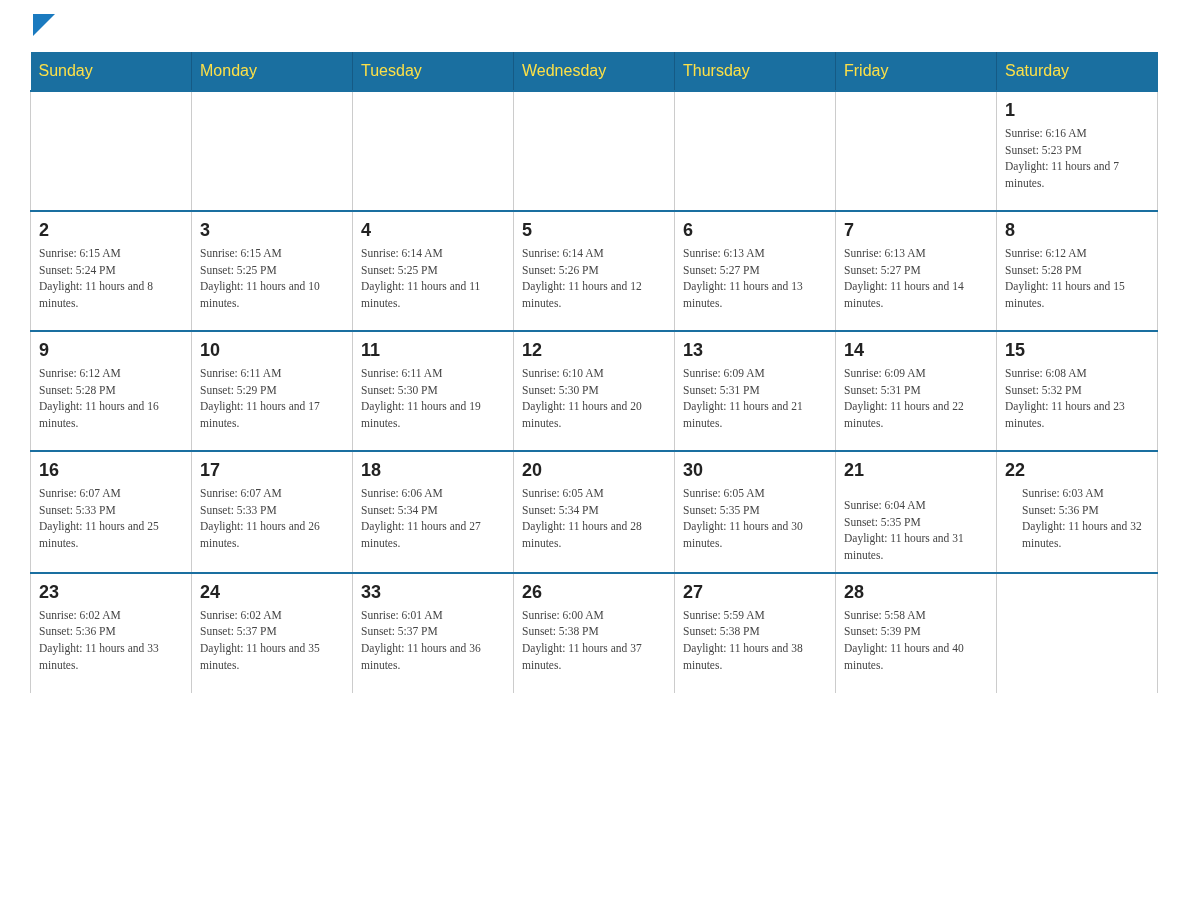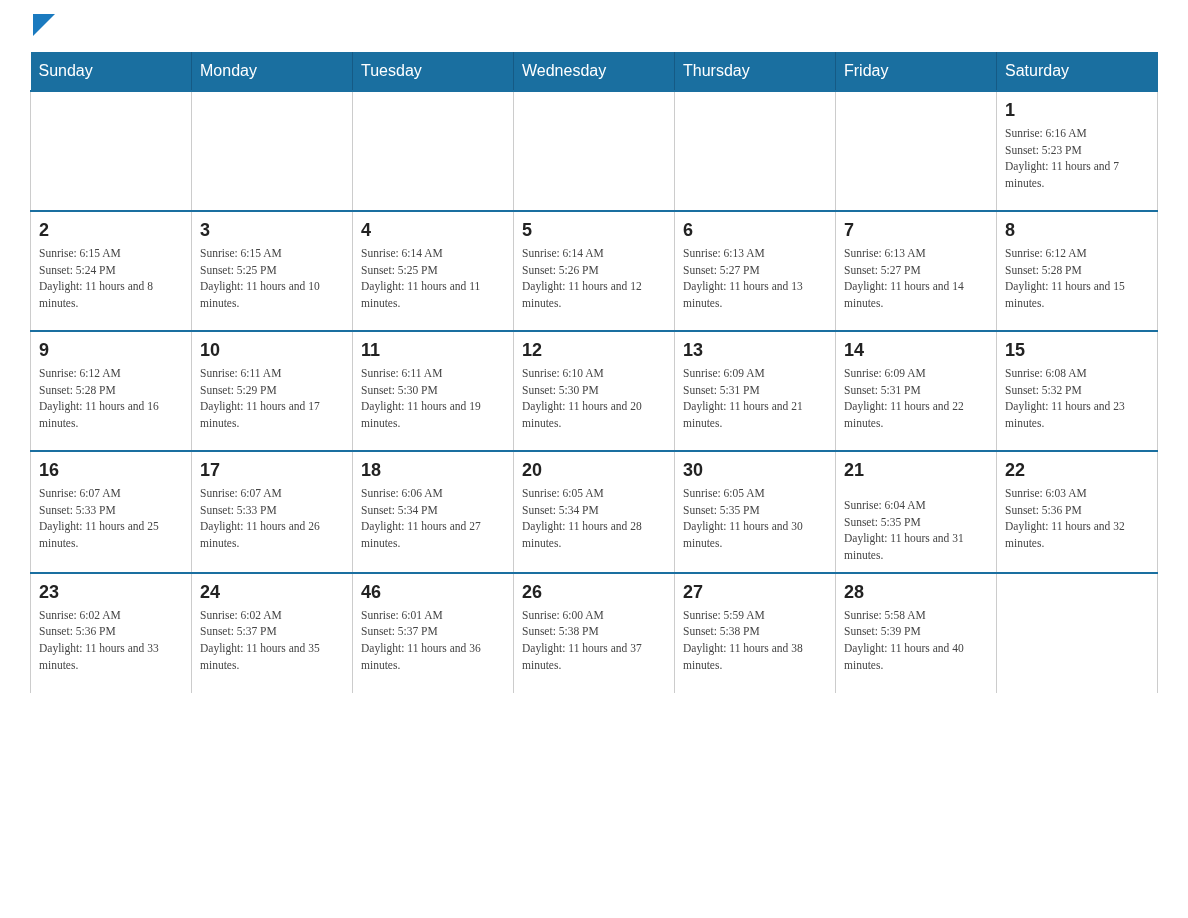--- a/index.html
+++ b/index.html
@@ -43,21 +43,21 @@
       font-size: 22px;
       color: #444;
       margin-top: 4px;
     }
     .calendar-table {
       width: 100%;
       border-collapse: collapse;
     }
     .calendar-table thead tr {
       background-color: #1a6fa0;
-      color: #ffffff;
+      color: #fde047;
     }
     .calendar-table thead th {
       padding: 10px 8px;
       text-align: left;
       font-size: 16px;
       font-weight: normal;
       border-right: 1px solid #155a85;
     }
     .calendar-table thead th:last-child {
       border-right: none;
@@ -270,40 +270,40 @@
 Daylight: 11 hours and 30 minutes.</div>
         </td>
         <td>
           <div class="day-number">21</div>
           <div class="day-info" style="white-space: pre-line; margin-top: 16px;">Sunrise: 6:04 AM
 Sunset: 5:35 PM
 Daylight: 11 hours and 31 minutes.</div>
         </td>
         <td>
           <div class="day-number">22</div>
-          <div class="day-info" style="white-space: pre-line;">Sunrise: 6:03 AM
+          <div class="day-info" style="white-space: pre-line; margin-left: 17px;">Sunrise: 6:03 AM
 Sunset: 5:36 PM
 Daylight: 11 hours and 32 minutes.</div>
         </td>
       </tr>
       <tr>
         <td>
           <div class="day-number">23</div>
           <div class="day-info" style="white-space: pre-line;">Sunrise: 6:02 AM
 Sunset: 5:36 PM
 Daylight: 11 hours and 33 minutes.</div>
         </td>
         <td>
           <div class="day-number">24</div>
           <div class="day-info" style="white-space: pre-line;">Sunrise: 6:02 AM
 Sunset: 5:37 PM
 Daylight: 11 hours and 35 minutes.</div>
         </td>
         <td>
-          <div class="day-number">46</div>
+          <div class="day-number">33</div>
           <div class="day-info" style="white-space: pre-line;">Sunrise: 6:01 AM
 Sunset: 5:37 PM
 Daylight: 11 hours and 36 minutes.</div>
         </td>
         <td>
           <div class="day-number">26</div>
           <div class="day-info" style="white-space: pre-line;">Sunrise: 6:00 AM
 Sunset: 5:38 PM
 Daylight: 11 hours and 37 minutes.</div>
         </td>

